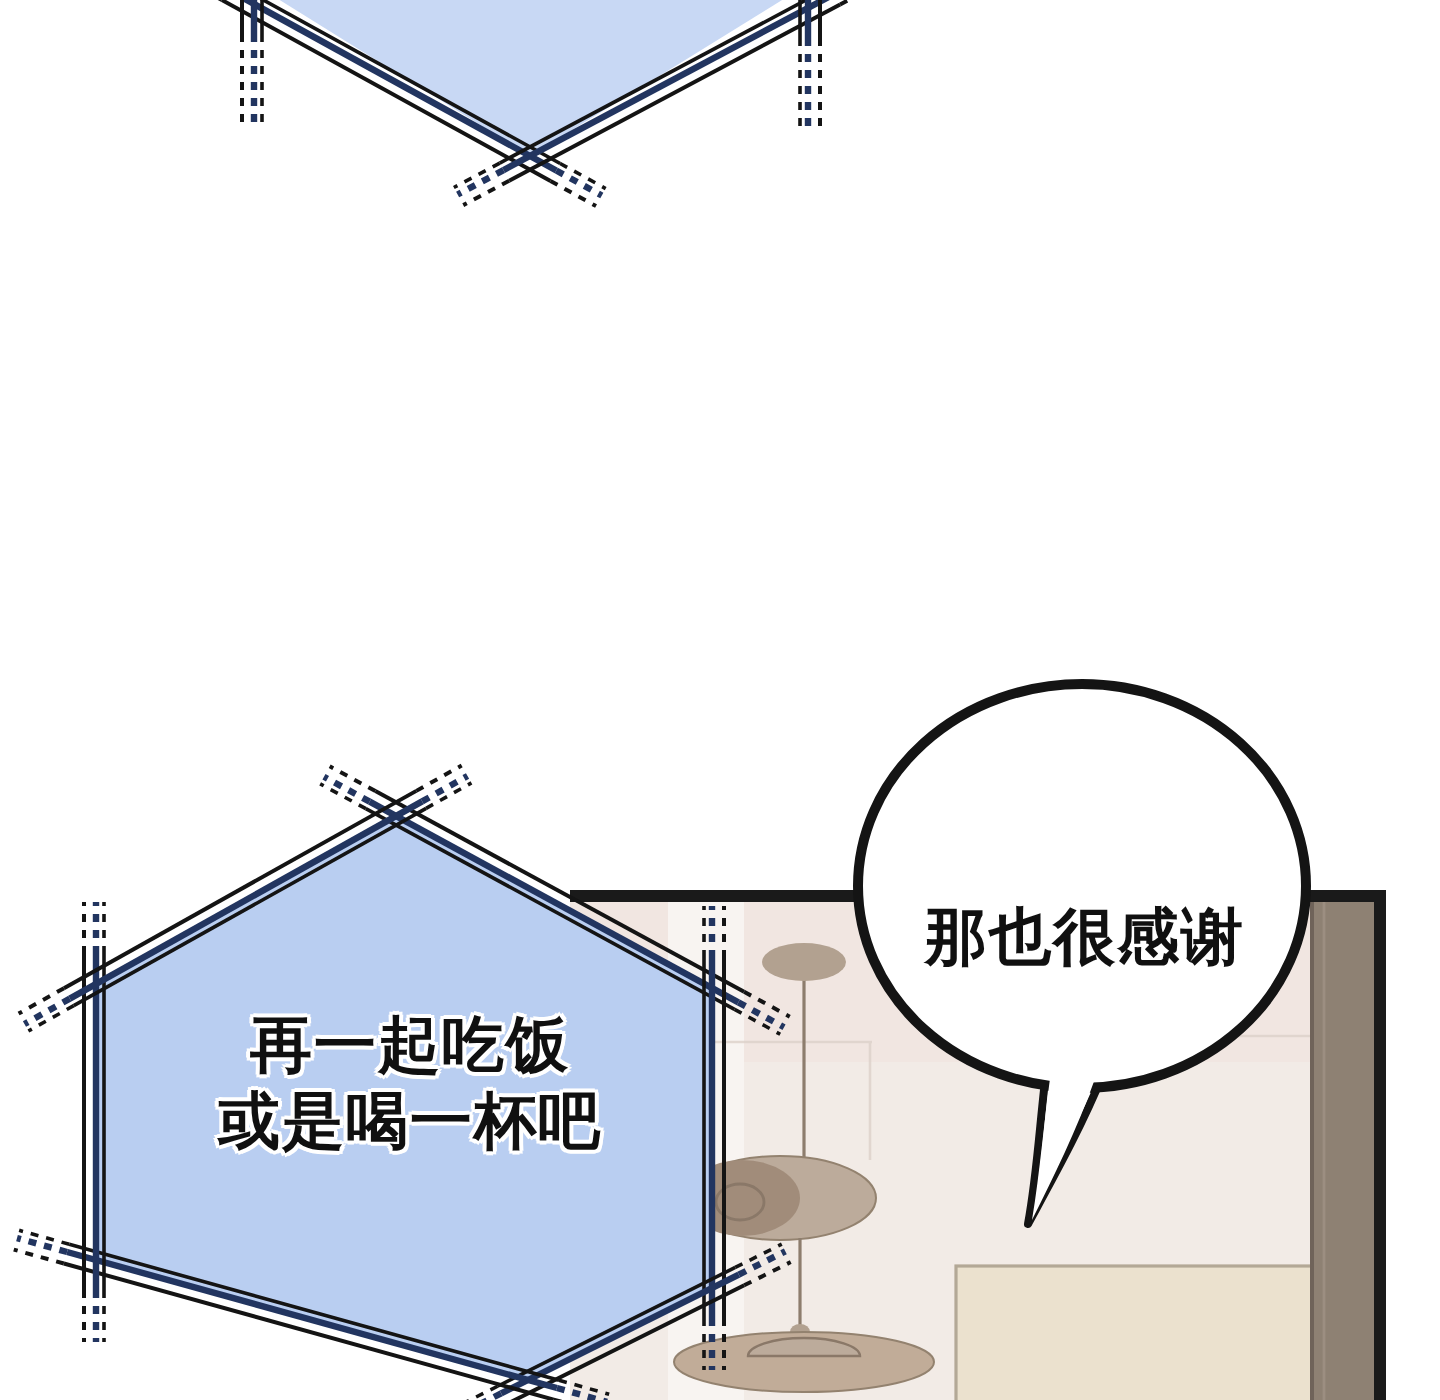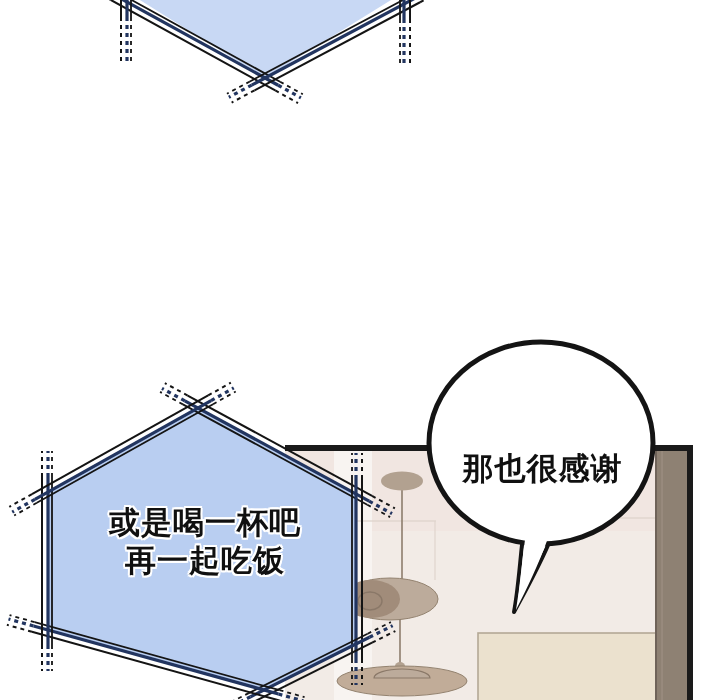--- a/index.html
+++ b/index.html
@@ -165,19 +165,19 @@
           <line x1="34.9124097607542" y1="499.32905053397764" x2="12.227253346061485" y2="512.0327381262056" stroke="#223560" stroke-width="3.2" stroke-dasharray="4 4"></line>
           <line x1="211.0875902392458" y1="400.67094946602236" x2="233.77274665393853" y2="387.9672618737944" stroke="#223560" stroke-width="3.2" stroke-dasharray="4 4"></line>
           <line x1="36.86682323648157" y1="502.81907459777653" x2="213.04200371497316" y2="404.16097352982126" stroke="#141414" stroke-width="1.8"></line>
           <line x1="36.86682323648157" y1="502.81907459777653" x2="14.181666821788856" y2="515.5227621900044" stroke="#141414" stroke-width="1.8" stroke-dasharray="4 4"></line>
           <line x1="213.04200371497316" y1="404.16097352982126" x2="235.7271601296659" y2="391.4572859375933" stroke="#141414" stroke-width="1.8" stroke-dasharray="4 4"></line>
         </g>
     </g>
   </svg>
 
   <div class="speech-text invite-text">
+    <div>再一起吃饭</div>
     <div>或是喝一杯吧</div>
-    <div>再一起吃饭</div>
   </div>
 
   <div class="speech-text thanks-text">那也很感谢</div>
 
 </div>
 
 </body></html>

